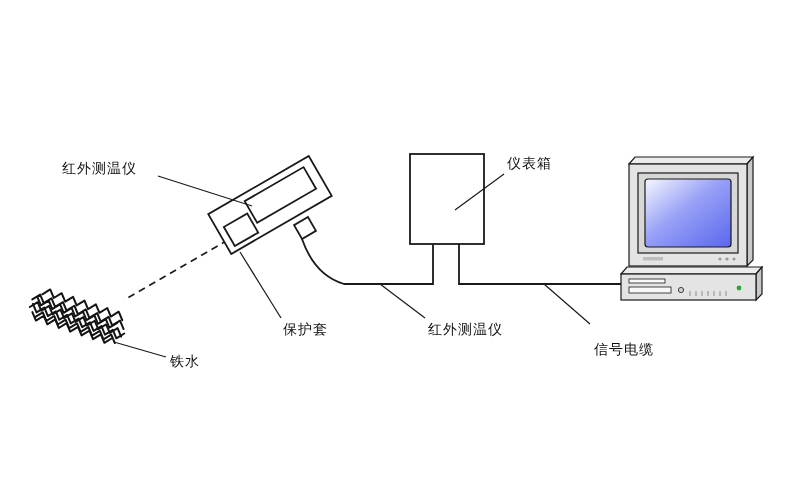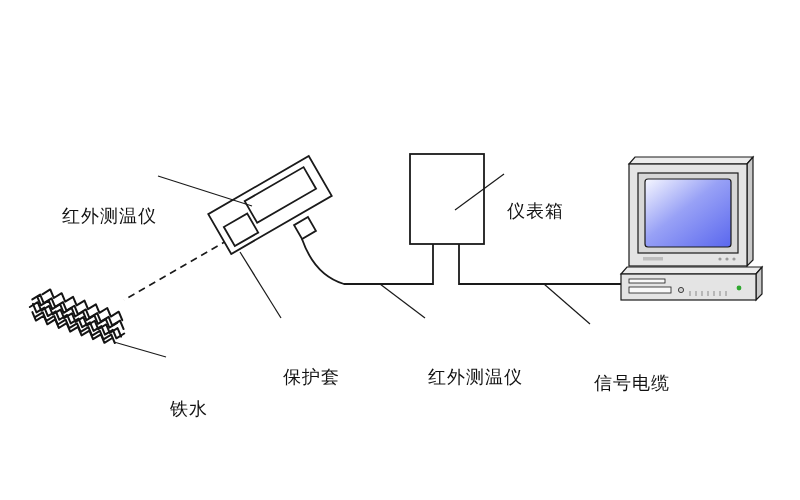--- a/index.html
+++ b/index.html
@@ -2,22 +2,22 @@
 <html style="--screen-blue: #5a67ee; --screen-blue-mid: #98a1f6; --led-green: #2fa82f; --outline: #1a1a1a;"><head>
 <meta charset="utf-8">
 <style>
   html,body{margin:0;padding:0;background:#fff;}
   .stage{
     position:relative;width:800px;height:500px;background:#ffffff;overflow:hidden;
     font-family:"Liberation Sans","DejaVu Sans",sans-serif;
   }
   .stage svg{position:absolute;left:0;top:0;}
   .label{
-    position:absolute;font-size:18px;line-height:18px;color:#111;
-    letter-spacing:1px;white-space:nowrap;margin-top:48px;
+    position:absolute;font-size:14px;line-height:18px;color:#111;
+    letter-spacing:1px;white-space:nowrap;
   }
 </style>
 </head>
 <body>
 
 <div class="stage">
 
   <svg width="800" height="500" viewBox="0 0 800 500">
     <defs>
       <linearGradient id="scr" x1="0" y1="0" x2="1" y2="1">
@@ -81,14 +81,14 @@
       <line x1="504" y1="174" x2="455" y2="210"></line>
       <line x1="544" y1="284" x2="590" y2="324"></line>
     </g>
   </svg>
 
   <div class="label" style="left:62px;top:159px">红外测温仪</div>
   <div class="label" style="left:283px;top:320px">保护套</div>
   <div class="label" style="left:170px;top:352px">铁水</div>
   <div class="label" style="left:428px;top:320px">红外测温仪</div>
   <div class="label" style="left:507px;top:154px">仪表箱</div>
-  <div class="label" style="left:594px;top:326px">信号电缆</div>
+  <div class="label" style="left:594px;top:340px">信号电缆</div>
 </div>
 
 </body></html>

